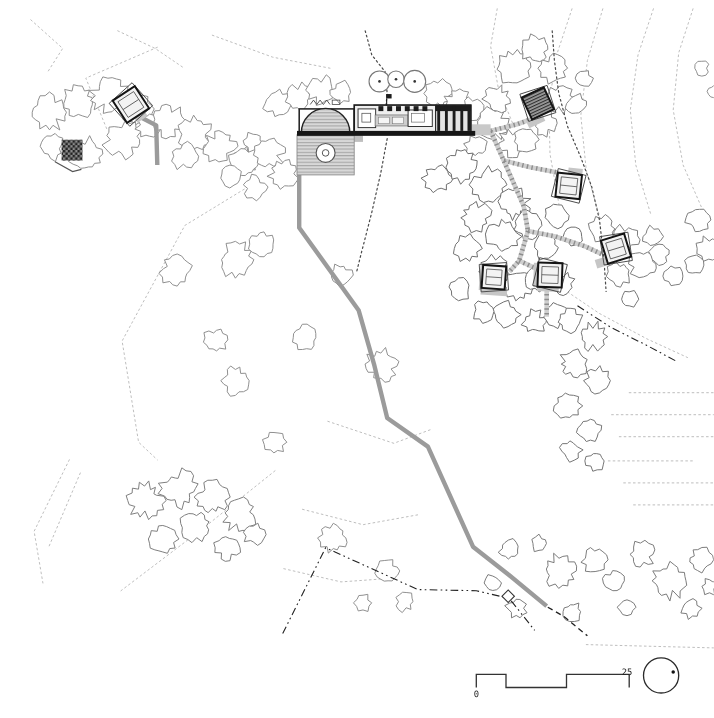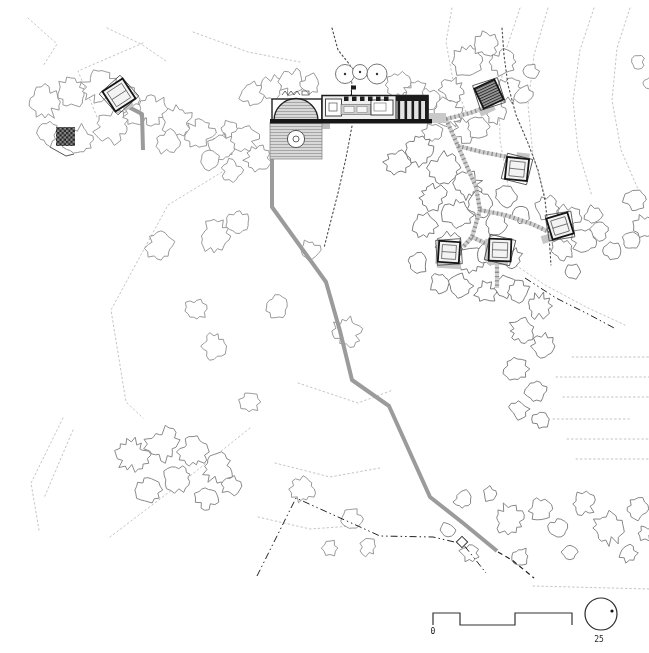--- a/index.html
+++ b/index.html
@@ -3,21 +3,21 @@
 <meta charset="utf-8">
 <title>Site Plan</title>
 <style>
   html,body{margin:0;padding:0;background:#fff;}
   .plan{position:relative;width:649px;height:653px;background:#ffffff;overflow:hidden;
         font-family:"Liberation Sans", sans-serif;}
   .plan svg{position:absolute;left:0;top:0;}
   .lbl{position:absolute;font-size:8px;color:#222;transform:translateX(-50%);
        font-family:"DejaVu Sans Mono","Liberation Mono",monospace;}
   .lbl-0{left:433px;top:627px;}
-  .lbl-25{left:570px;top:635px;margin-left:29px;}
+  .lbl-25{left:570px;top:607px;}
 </style>
 </head>
 <body>
 
 <div class="plan">
   <svg id="plan-svg" width="649" height="653" viewBox="0 0 649 653">
     <defs>
       <pattern id="hatchTerr" width="4" height="3" patternUnits="userSpaceOnUse">
         <rect width="4" height="3" fill="#d8d8d8"></rect>
         <rect width="4" height="1" fill="#a6a6a6"></rect>

